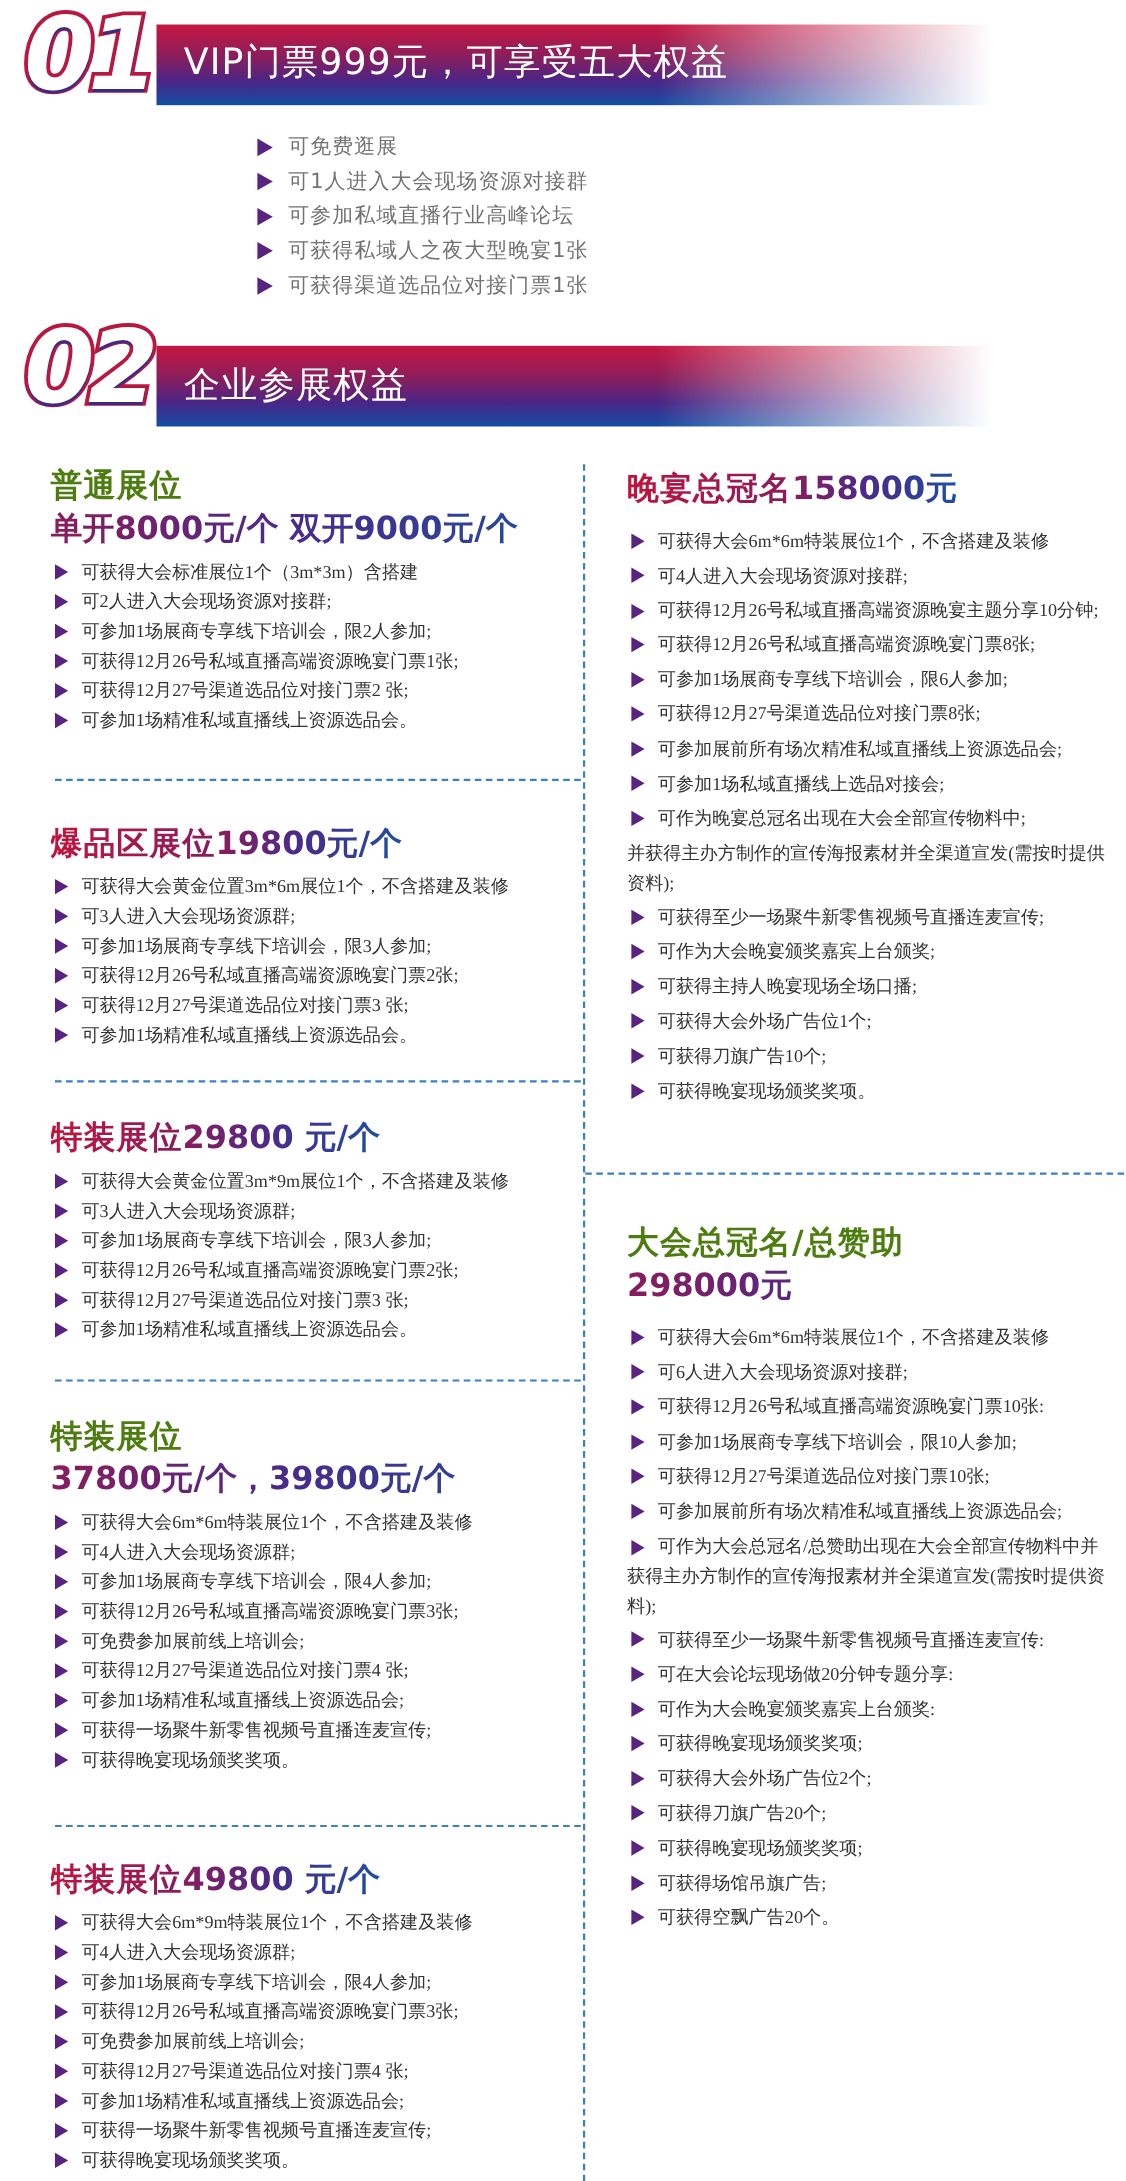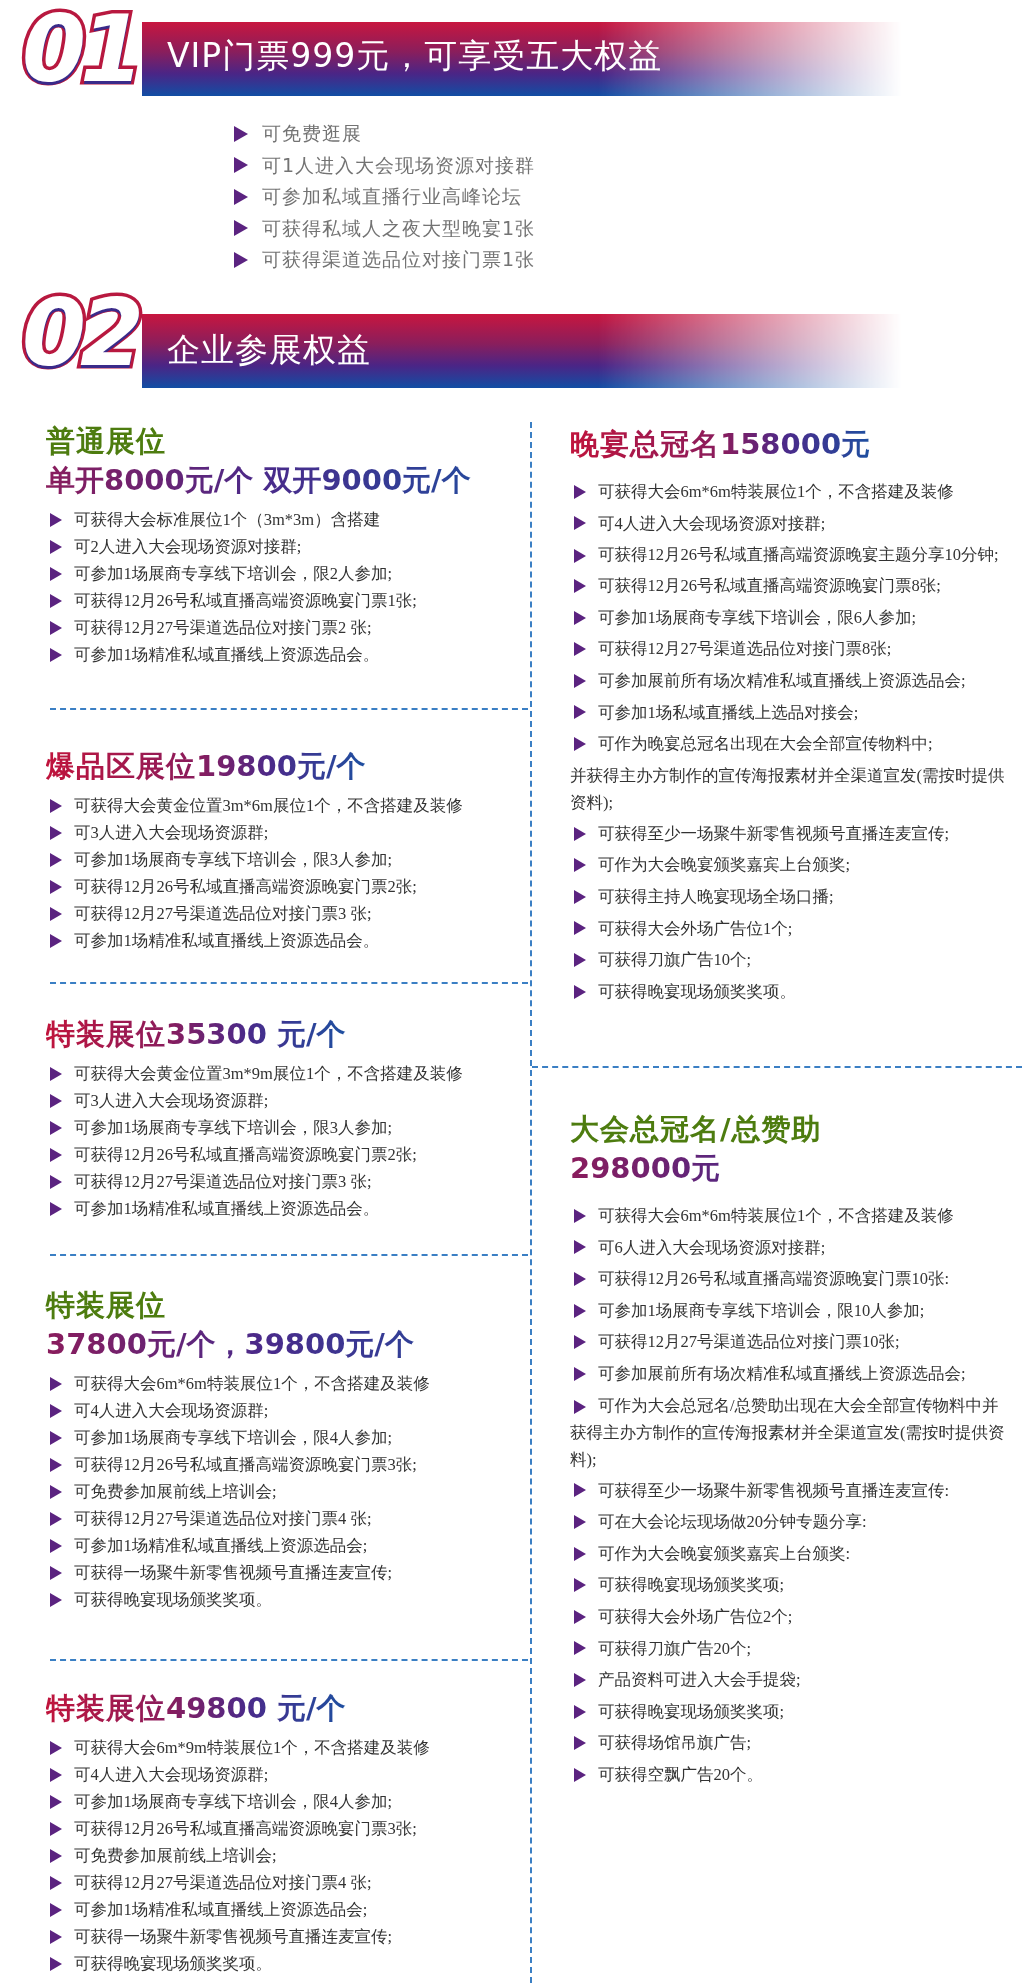--- a/index.html
+++ b/index.html
@@ -164,21 +164,21 @@
     <li>
         <span class="tri"></span>
         <span>可参加1场精准私域直播线上资源选品会。</span>
       </li>
   </ul>
 </div>
 
 <div class="card" style="left:46px; top:1014px; width:480px;">
   <div class="head-inline">
     <div class="name">特装展位</div>
-    <div class="price">35300 元/个</div>
+    <div class="price">29800 元/个</div>
   </div>
   <ul>
     <li>
         <span class="tri"></span>
         <span>可获得大会黄金位置3m*9m展位1个，不含搭建及装修</span>
       </li>
     <li>
         <span class="tri"></span>
         <span>可3人进入大会现场资源群;</span>
       </li>
@@ -404,24 +404,20 @@
     <li>
         <span class="tri"></span>
         <span>可获得大会外场广告位2个;</span>
       </li>
     <li>
         <span class="tri"></span>
         <span>可获得刀旗广告20个;</span>
       </li>
     <li>
         <span class="tri"></span>
-        <span>产品资料可进入大会手提袋;</span>
-      </li>
-    <li>
-        <span class="tri"></span>
         <span>可获得晚宴现场颁奖奖项;</span>
       </li>
     <li>
         <span class="tri"></span>
         <span>可获得场馆吊旗广告;</span>
       </li>
     <li>
         <span class="tri"></span>
         <span>可获得空飘广告20个。</span>
       </li>

